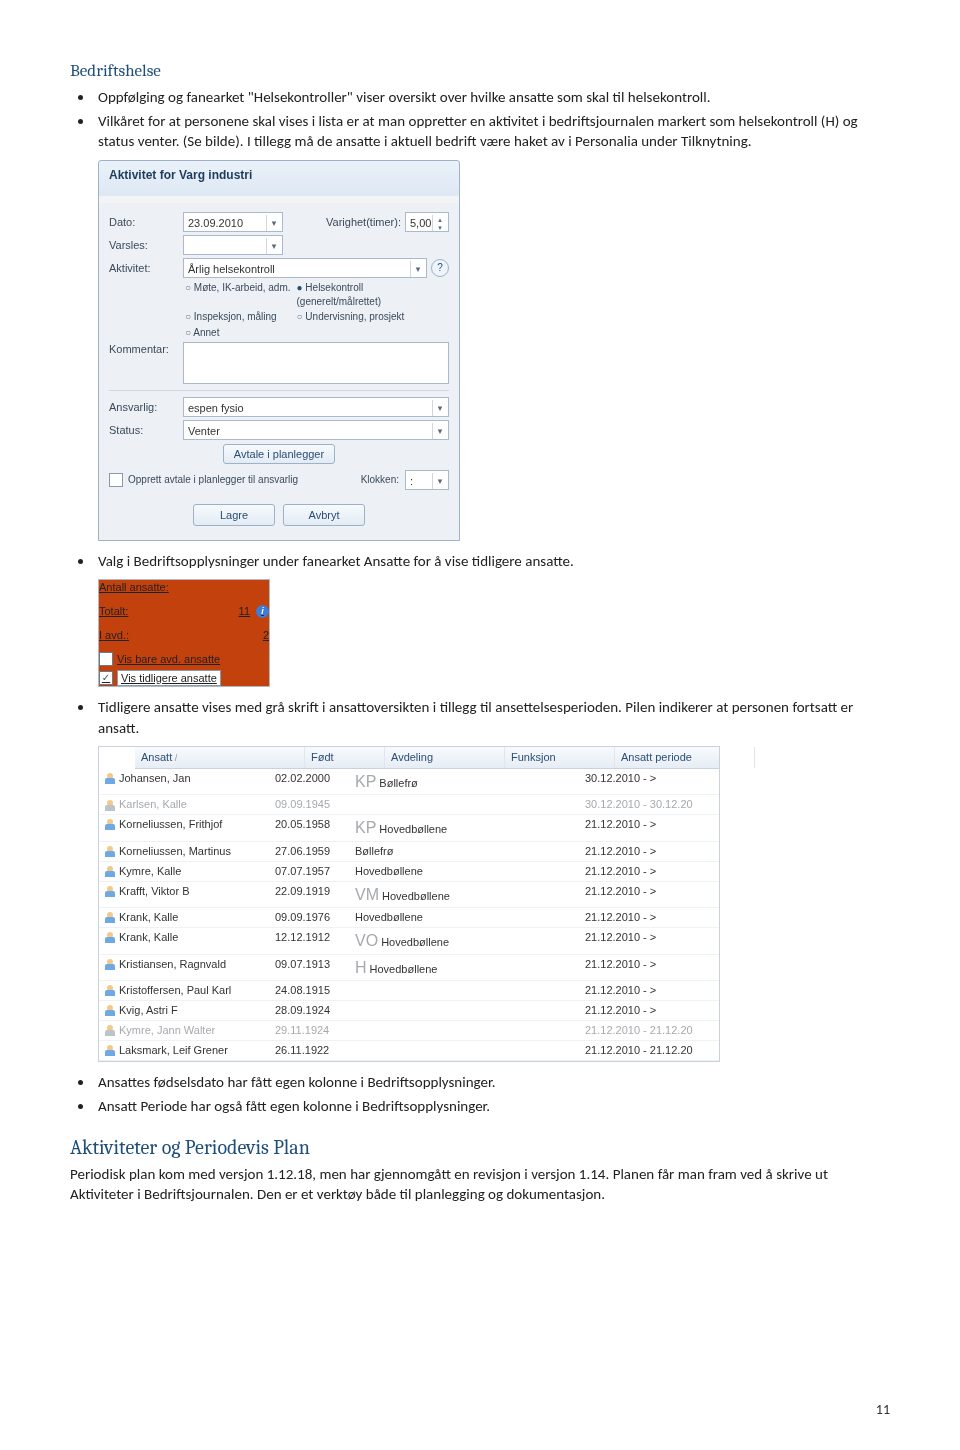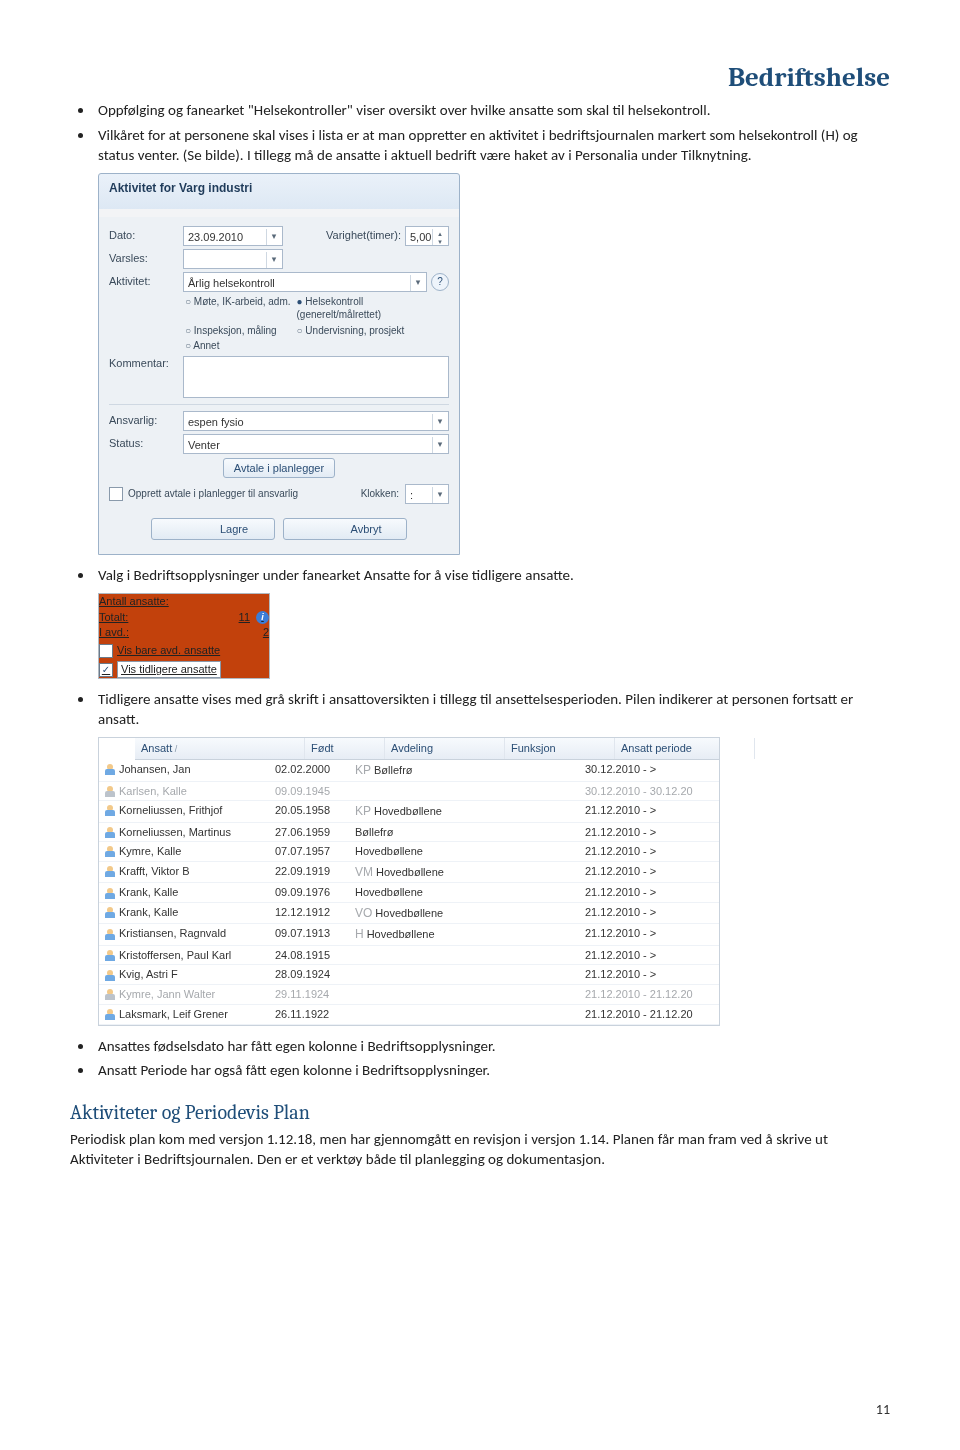--- a/index.html
+++ b/index.html
@@ -9,24 +9,23 @@
     background: #fff;
     margin: 0;
     padding: 60px 70px 40px 70px;
     width: 960px;
     box-sizing: border-box;
     line-height: 1.35;
   }
   h2 {
     font-family: Cambria, Georgia, serif;
     color: #1f4e79;
-    font-size: 27px;
+    font-size: 17px;
     margin: 0 0 4px 0;
-    font-weight: bold;
-    text-align: right;
+    font-weight: normal;
   }
   .section-title-big {
     font-family: Cambria, Georgia, serif;
     color: #1f4e79;
     font-size: 20px;
     margin: 18px 0 3px 0;
     font-weight: normal;
   }
   ul {
     margin: 2px 0 6px 24px;
@@ -166,34 +165,33 @@
     display:flex; justify-content:center; gap:8px;
     padding: 8px 0 4px 0;
   }
   .dialog-footer .btn {
     width: 80px; height:20px;
     border:1px solid #9db2c9;
     background: linear-gradient(#f7fafd,#e2ebf4);
     font-size:11px; color:#2b4e75;
     text-align:center; line-height:20px;
     border-radius:3px;
-    padding-left:42px;
   }
 
   
   .ansatte-box {
     width: 170px;
     border: 1px solid #b0b9c2;
     background: #c2410c;
     font-family: Tahoma, Arial, sans-serif;
     font-size: 11px;
     color: #222;
     text-decoration: underline;
   }
-  .ansatte-box .row { display:flex; justify-content:space-between; margin:1px 0;}
+  .ansatte-box .row { display:flex; justify-content:space-between; margin:9px 0;}
   .ansatte-box .total-line { display:flex; align-items:center; }
   .info-icon {
     width:13px;height:13px;border-radius:50%;
     background:#3b7dd8;color:#fff;font-size:9px;
     display:inline-flex;align-items:center;justify-content:center;
     font-weight:bold;margin-left:6px;font-style:italic;
   }
   .ansatte-box .cb-row { display:flex;align-items:center;margin-top:3px; }
   .ansatte-box .cb {
     width:12px;height:12px;border:1px solid #6a7a8a;background:#fff;margin-right:4px;
@@ -244,21 +242,21 @@
   }
   .person-icon::before{
     content:'';position:absolute;top:-1px;left:2px;width:6px;height:6px;border-radius:50%;
     background:#f2c98a;
   }
   .person-icon::after{
     content:'';position:absolute;top:4px;left:0;width:10px;height:6px;border-radius:2px 2px 0 0;
     background:#6fa9e3;
   }
   .tr.inactive .person-icon::after{ background:#bcc3cb; }
-  .dept-prefix { color:#a6a9ad; font-size:12px; margin-right:3px; }
+  .dept-prefix { color:#a6a9ad; font-size:16px; margin-right:3px; }
 
   .page-num {
     position: fixed;
     bottom: 30px;
     right: 70px;
     font-size: 14px;
     color: #333;
   }
 </style>
 </head>

